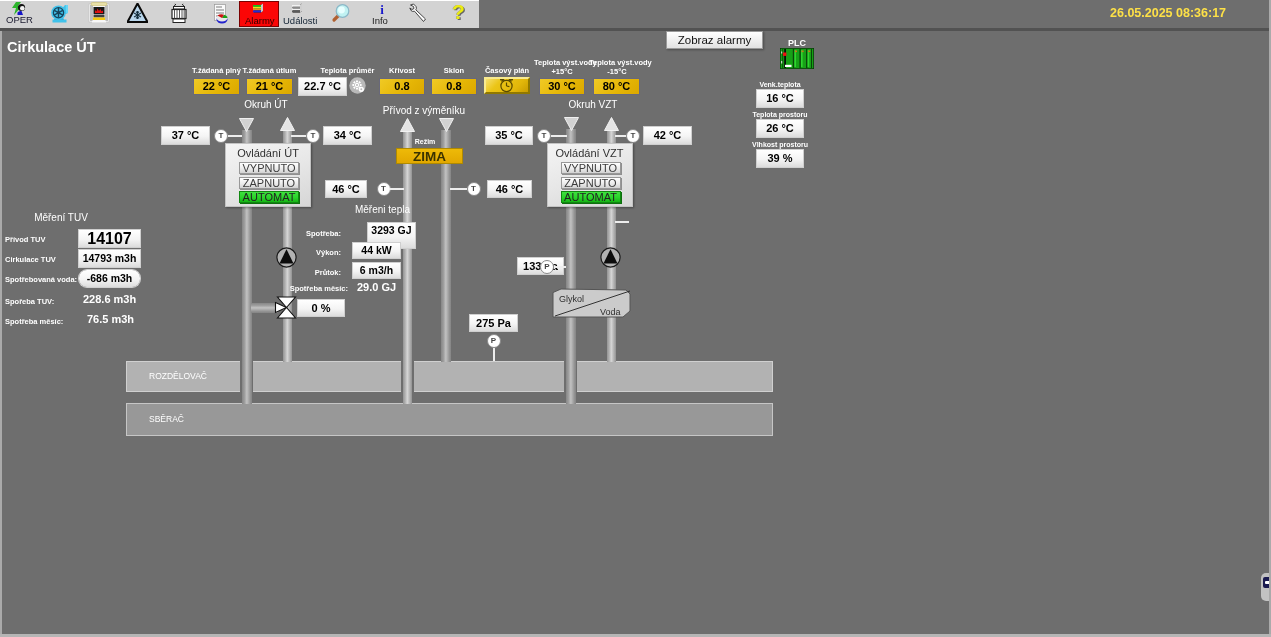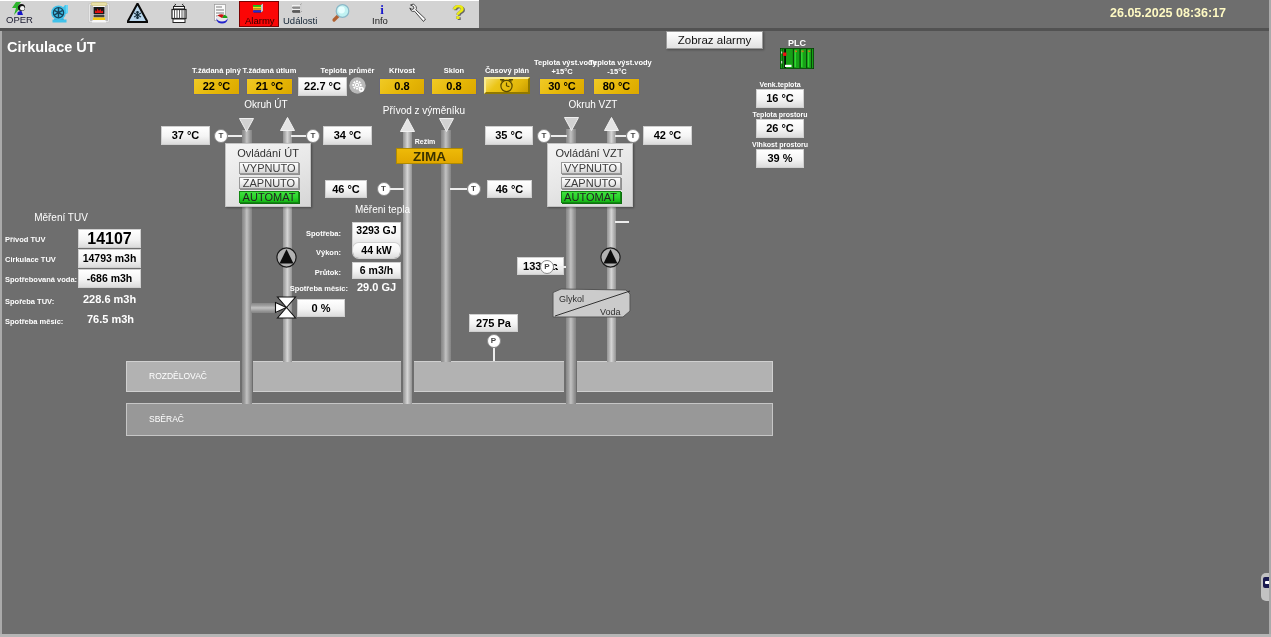--- a/index.html
+++ b/index.html
@@ -134,21 +134,21 @@
  <circle cx="12.5" cy="7" r="6.3" fill="#c0f2f2" stroke="#8ab8c8" stroke-width="1.2"></circle>
  <circle cx="11.5" cy="6" r="3.4" fill="#e8ffff"></circle>
 </svg>
 <div class="abs" style="left:375px;top:2px;width:14px;text-align:center;font-size:13px;font-weight:bold;color:#1818cc;font-family:'Liberation Serif',serif;">i</div>
 <div class="tbtxt" style="left:372px;top:15px;font-size:9.5px;color:#222;">Info</div>
 <svg class="abs" style="left:409px;top:3px;" width="20" height="20" viewBox="0 0 20 20">
  <path d="M1.5,2 L4.5,1 L7,3.5 Q8,5.5 6.8,6.8 L16.5,16 L14.5,18.5 L5.5,8.2 Q3.5,9 2,7.5 L0.8,5 L3,6.5 L5,5.5 L4.5,3.5 Z" fill="#fcfcfc" stroke="#333" stroke-width="0.9"></path>
 </svg>
 <div class="abs" style="left:452px;top:0px;font-size:21px;font-weight:bold;color:#ecec10;text-shadow:1.2px 1.2px 0 #666,-0.5px -0.5px 0 #999;">?</div>
 
-<div class="abs" style="left:1110px;top:6px;width:130px;font-size:12.5px;font-weight:bold;color:#fef9c3;white-space:nowrap;">26.05.2025 08:36:17</div>
+<div class="abs" style="left:1110px;top:6px;width:130px;font-size:12.5px;font-weight:bold;color:#fde047;white-space:nowrap;">26.05.2025 08:36:17</div>
 <div class="abs" style="left:7px;top:39px;font-size:14.5px;font-weight:bold;color:#ffffff;">Cirkulace ÚT</div>
 
 <div class="abs" style="left:666px;top:31px;width:97px;height:18px;background:linear-gradient(180deg,#ffffff,#e2e2e2);border:1px solid #9a9a9a;box-shadow:1px 1px 2px rgba(0,0,0,0.3);font-size:11.5px;color:#111;text-align:center;line-height:16px;">Zobraz alarmy</div>
 <div class="lbl" style="left:780px;top:38px;width:34px;font-size:9px;">PLC</div>
 <svg class="abs" style="left:780px;top:48px;" width="34" height="21" viewBox="0 0 34 21">
  <rect x="0" y="0" width="34" height="21" fill="#17a017" stroke="#0a320a" stroke-width="1.4"></rect>
  <rect x="2" y="1" width="1.2" height="19" fill="#0c5c0c"></rect>
  <rect x="4.2" y="1" width="1.8" height="19" fill="#060f06"></rect>
  <rect x="3" y="4.5" width="3.4" height="3.4" fill="#ee1111"></rect>
  <rect x="1.2" y="3.5" width="1" height="2" fill="#e8e8e8"></rect>
@@ -306,31 +306,31 @@
  <div class="pbtn" style="top:32.5px;">ZAPNUTO</div>
  <div class="pbtn green" style="top:47px;">AUTOMAT</div>
 </div>
 
 <div class="lbl2" style="left:21px;top:212px;width:80px;">Měření TUV</div>
 <div class="lbl" style="left:5px;top:235px;text-align:left;">Přívod TUV</div>
 <div class="wbox" style="left:79px;top:230px;width:61px;height:17px;line-height:17px;font-size:16px;">14107 m3h</div>
 <div class="lbl" style="left:5px;top:255px;text-align:left;">Cirkulace TUV</div>
 <div class="wbox" style="left:79px;top:250px;width:61px;height:17px;line-height:17px;font-size:10.5px;">14793 m3h</div>
 <div class="lbl" style="left:5px;top:275px;text-align:center;">Spotřebovaná voda:</div>
-<div class="wbox" style="left:79px;top:270px;width:61px;height:17px;line-height:17px;font-size:10.5px;">-686 m3h</div>
+<div class="wbox" style="left:79px;top:270px;width:61px;height:17px;line-height:17px;font-size:10.5px;border-radius:8px;">-686 m3h</div>
 <div class="lbl" style="left:5px;top:297px;text-align:left;">Spořeba TUV:</div>
 <div class="wval" style="left:83px;top:293px;text-align:center;">228.6 m3h</div>
 <div class="lbl" style="left:5px;top:317px;text-align:left;">Spotřeba měsíc:</div>
 <div class="wval" style="left:87px;top:313px;">76.5 m3h</div>
 
 <div class="lbl2" style="left:330px;top:204px;width:80px;text-align:right;">Měřeni tepla</div>
 <div class="lbl" style="left:276px;top:228.5px;width:65px;text-align:right;">Spotřeba:</div>
-<div class="wbox" style="left:353px;top:222.5px;width:47px;height:25px;line-height:15px;font-size:10.5px;">3293 GJ</div>
+<div class="wbox" style="left:368px;top:222.5px;width:47px;height:25px;line-height:15px;font-size:10.5px;">3293 GJ</div>
 <div class="lbl" style="left:276px;top:248px;width:65px;text-align:right;">Výkon:</div>
-<div class="wbox" style="left:353px;top:242.5px;width:47px;height:15px;line-height:15px;font-size:10.5px;border-radius:6px;">44 kW</div>
+<div class="wbox" style="left:353px;top:242.5px;width:47px;height:15px;line-height:15px;font-size:10.5px;">44 kW</div>
 <div class="lbl" style="left:276px;top:268px;width:65px;text-align:right;">Průtok:</div>
 <div class="wbox" style="left:353px;top:262.5px;width:47px;height:15px;line-height:15px;font-size:10.5px;">6 m3/h</div>
 <div class="lbl" style="left:276px;top:284px;width:72px;text-align:right;">Spotřeba měsíc:</div>
 <div class="wval" style="left:357px;top:281px;">29.0 GJ</div>
 
 <svg class="abs" style="left:276px;top:246.5px;" width="21" height="21" viewBox="0 0 21 21">
  <circle cx="10.5" cy="10.5" r="9.6" fill="#b2b2b2" stroke="#1a1a1a" stroke-width="1.2"></circle>
  <polygon points="10.5,2.2 17.5,16.5 3.5,16.5" fill="#0c0c0c"></polygon>
 </svg>
 <svg class="abs" style="left:600px;top:247px;" width="21" height="21" viewBox="0 0 21 21">

